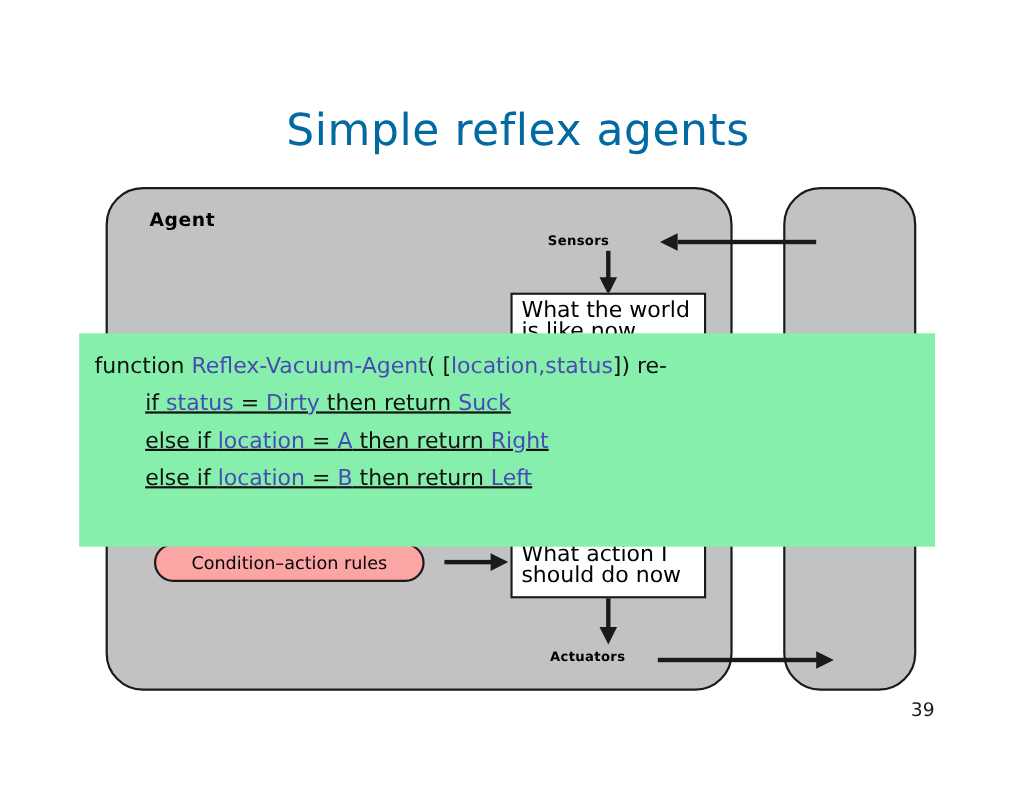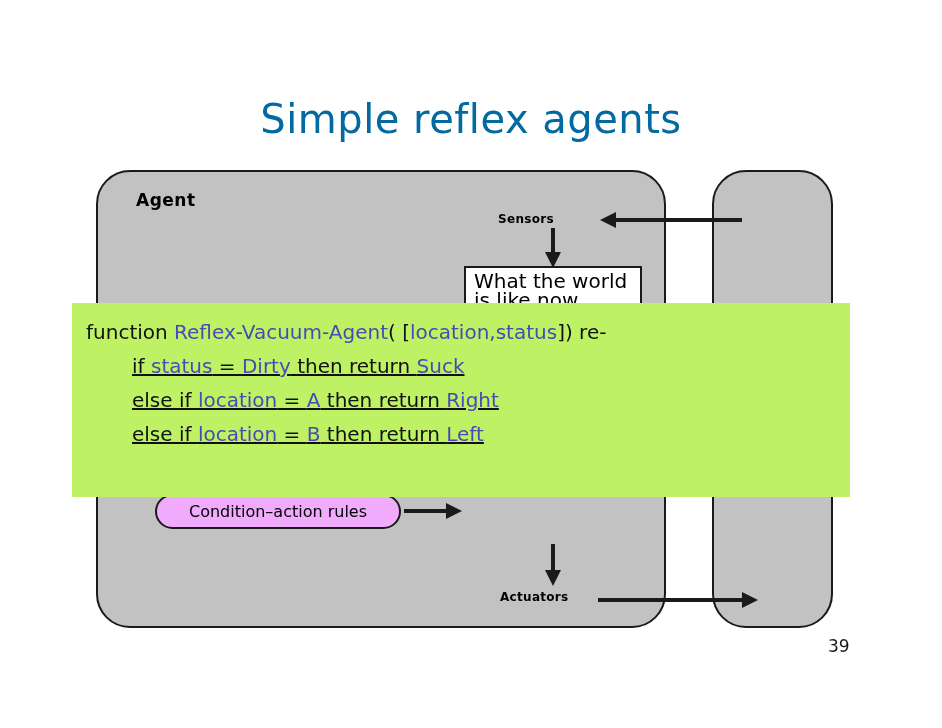--- a/index.html
+++ b/index.html
@@ -98,25 +98,25 @@
     line-height: 19px;
     padding: 4px 6px 2px 8px;
     white-space: pre-line;
   }
   .world-box  { left: 464px; top: 266px; width: 178px; height: 56px; }
   .action-box { left: 464px; top: 488px; width: 178px; height: 56px; }
 
   
   .rules-pill {
     position: absolute;
-    left: 155px;
+    left: 140px;
     top: 494px;
     width: 246px;
     height: 35px;
-    background: #f0abfc;
+    background: #fca5a5;
     border: 2px solid #1a1a1a;
     border-radius: 18px;
     box-sizing: border-box;
     font-family: "DejaVu Sans", sans-serif;
     font-size: 16px;
     color: #000000;
     text-align: center;
     line-height: 31px;
     white-space: nowrap;
   }
@@ -154,21 +154,21 @@
     border-top: 16px solid #1a1a1a;
   }
 
   
   #code-overlay {
     position: absolute;
     left: 72px;
     top: 303px;
     width: 778px;
     height: 194px;
-    background: #bef264;
+    background: #86efac;
     padding: 12px 0 0 14px;
     box-sizing: border-box;
     font-family: "DejaVu Sans", sans-serif;
     font-size: 20px;
     line-height: 34px;
     color: #111111;
   }
   #code-overlay .line { white-space: pre; }
   #code-overlay .indent { padding-left: 46px; text-decoration: underline; }
   .kw { color: #111111; }
@@ -201,20 +201,22 @@
 
   <div class="hline" style="left:616px; top:218px; width:126px;"></div>
   <div class="arrowhead-left" style="left:600px; top:212px;"></div>
 
   <div class="vline" style="left:551px; top:228px; height:26px;"></div>
   <div class="arrowhead-down" style="left:545px; top:252px;"></div>
 
   <div class="state-box world-box">What the world
 is like now</div>
 
+  <div class="state-box action-box">What action I
+should do now</div>
 
   <div class="rules-pill">Condition–action rules</div>
 
   <div class="hline" style="left:404px; top:509px; width:44px;"></div>
   <div class="arrowhead-right" style="left:446px; top:503px;"></div>
 
   <div class="vline" style="left:551px; top:544px; height:28px;"></div>
   <div class="arrowhead-down" style="left:545px; top:570px;"></div>
 
   <div class="diagram-label actuators-label">Actuators</div>

